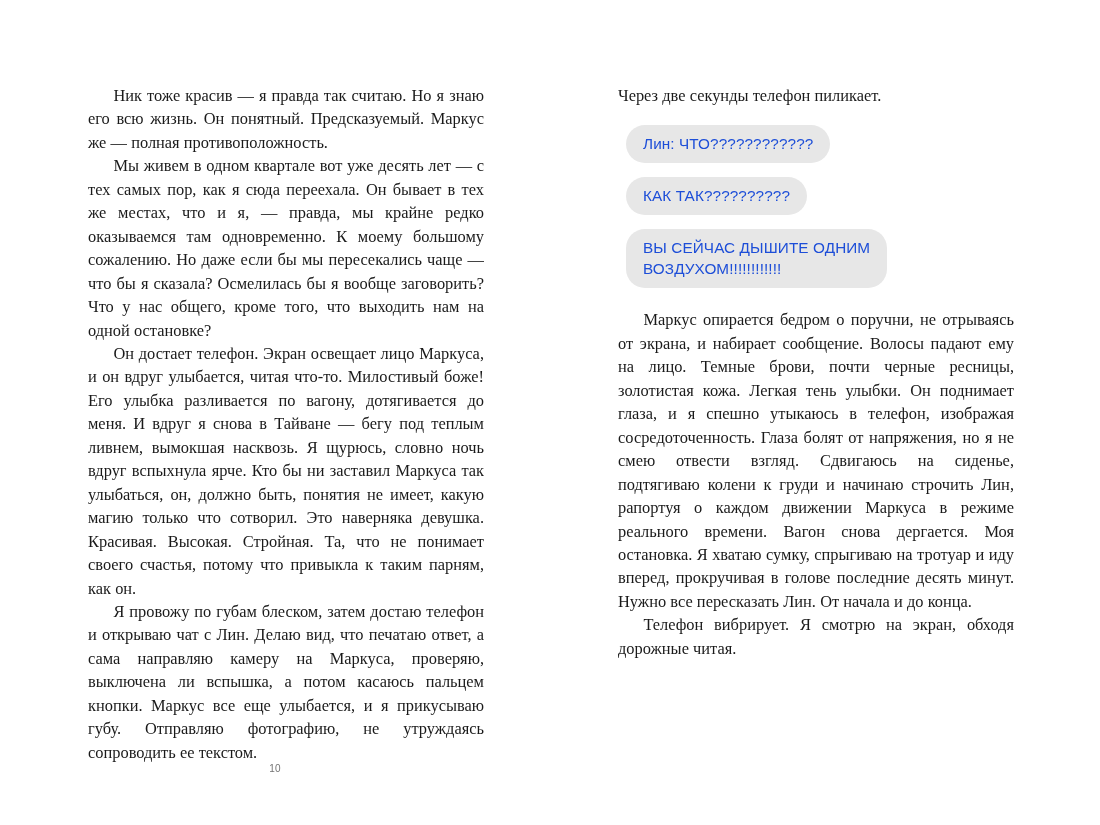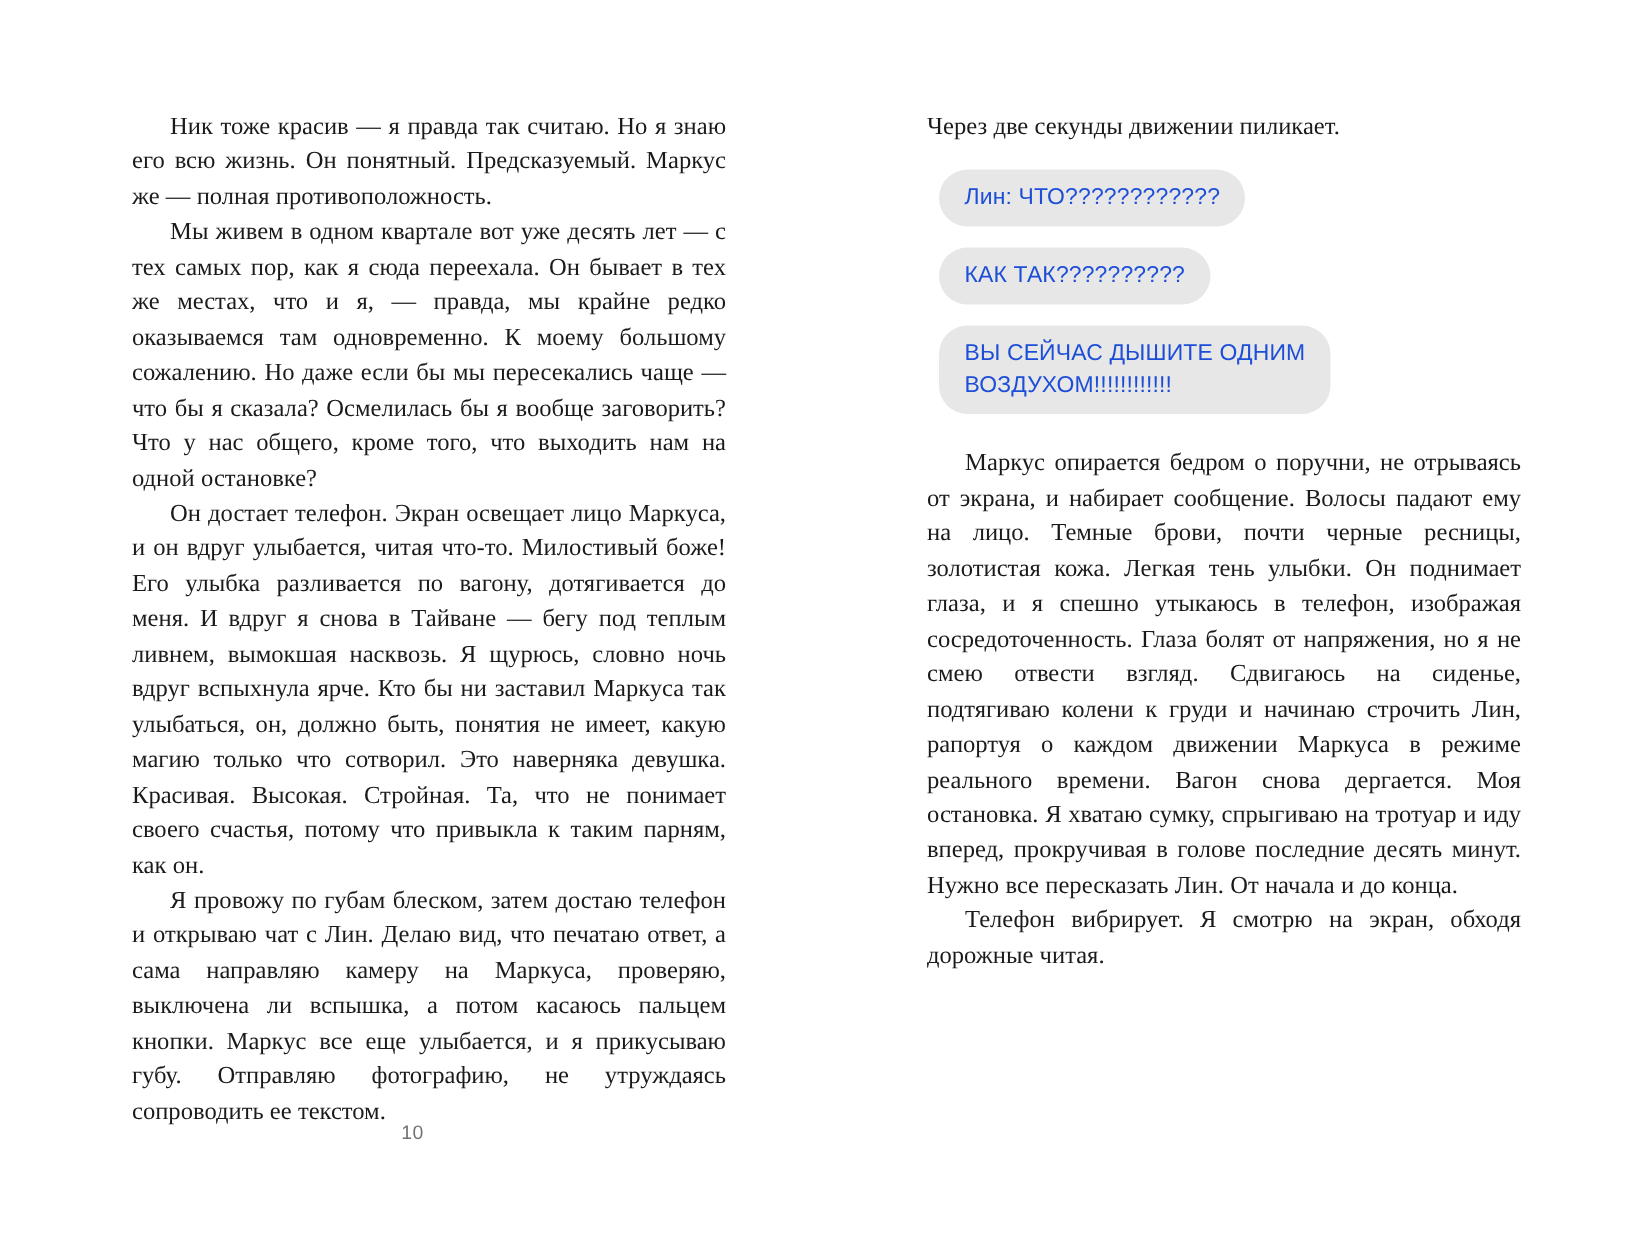--- a/index.html
+++ b/index.html
@@ -14,20 +14,21 @@
     color: #1a1a1a;
     overflow: hidden;
   }
 
   .spread {
     position: relative;
     width: 1100px;
     height: 693px;
     display: flex;
     box-sizing: border-box;
+    margin-top: 12px;
   }
 
   .page {
     position: relative;
     box-sizing: border-box;
     height: 825px;
     flex: 1 1 50%;
   }
 
   .page-left  { padding: 72px 66px 0 88px; }
@@ -77,21 +78,21 @@
 
   .bubble-row { margin: 0 0 0 8px; }
 
   .folio {
     position: absolute;
     bottom: 63px;
     left: 0;
     right: 0;
     text-align: center;
     font-family: "Liberation Sans", "DejaVu Sans", sans-serif;
-    font-size: 13px;
+    font-size: 10px;
     color: #737373;
     letter-spacing: 0.3px;
   }
 
   
   .gap-before-bubbles { height: 18px; }
   .gap-between-bubbles { height: 14px; }
   .gap-after-bubbles { height: 20px; }
   .gap-before-bubble-2 { height: 19px; }
   .gap-after-bubble-2 { height: 22px; }
@@ -107,21 +108,21 @@
       <p class="para">Мы живем в одном квартале вот уже десять лет — с тех самых пор, как я сюда переехала. Он бывает в тех же местах, что и я, — правда, мы крайне редко оказываемся там одновременно. К моему большому сожалению. Но даже если бы мы пересекались чаще — что бы я сказала? Осмелилась бы я вообще заговорить? Что у нас общего, кроме того, что выходить нам на одной остановке?</p>
       <p class="para">Он достает телефон. Экран освещает лицо Маркуса, и он вдруг улыбается, читая что-то. Милостивый боже! Его улыбка разливается по вагону, дотягивается до меня. И вдруг я снова в Тайване — бегу под теплым ливнем, вымокшая насквозь. Я щурюсь, словно ночь вдруг вспыхнула ярче. Кто бы ни заставил Маркуса так улыбаться, он, должно быть, понятия не имеет, какую магию только что сотворил. Это наверняка девушка. Красивая. Высокая. Стройная. Та, что не понимает своего счастья, потому что привыкла к таким парням, как он.</p>
       <p class="para">Я провожу по губам блеском, затем достаю телефон и открываю чат с Лин. Делаю вид, что печатаю ответ, а сама направляю камеру на Маркуса, проверяю, выключена ли вспышка, а потом касаюсь пальцем кнопки. Маркус все еще улыбается, и я прикусываю губу. Отправляю фотографию, не утруждаясь сопроводить ее текстом.</p>
     </div>
     <div class="folio">10</div>
   </div>
 
   <div class="page page-right">
     <div class="column">
 
-      <p class="para no-indent">Через две секунды движении пиликает.</p>
+      <p class="para no-indent">Через две секунды телефон пиликает.</p>
 
       <div class="gap-before-bubbles"></div>
 
       <div class="bubble-group">
         <div class="bubble-row">
           <span class="bubble">Лин: ЧТО????????????</span>
         </div>
         <div class="gap-between-bubbles"></div>
         <div class="bubble-row">
           <span class="bubble">КАК ТАК??????????</span>

